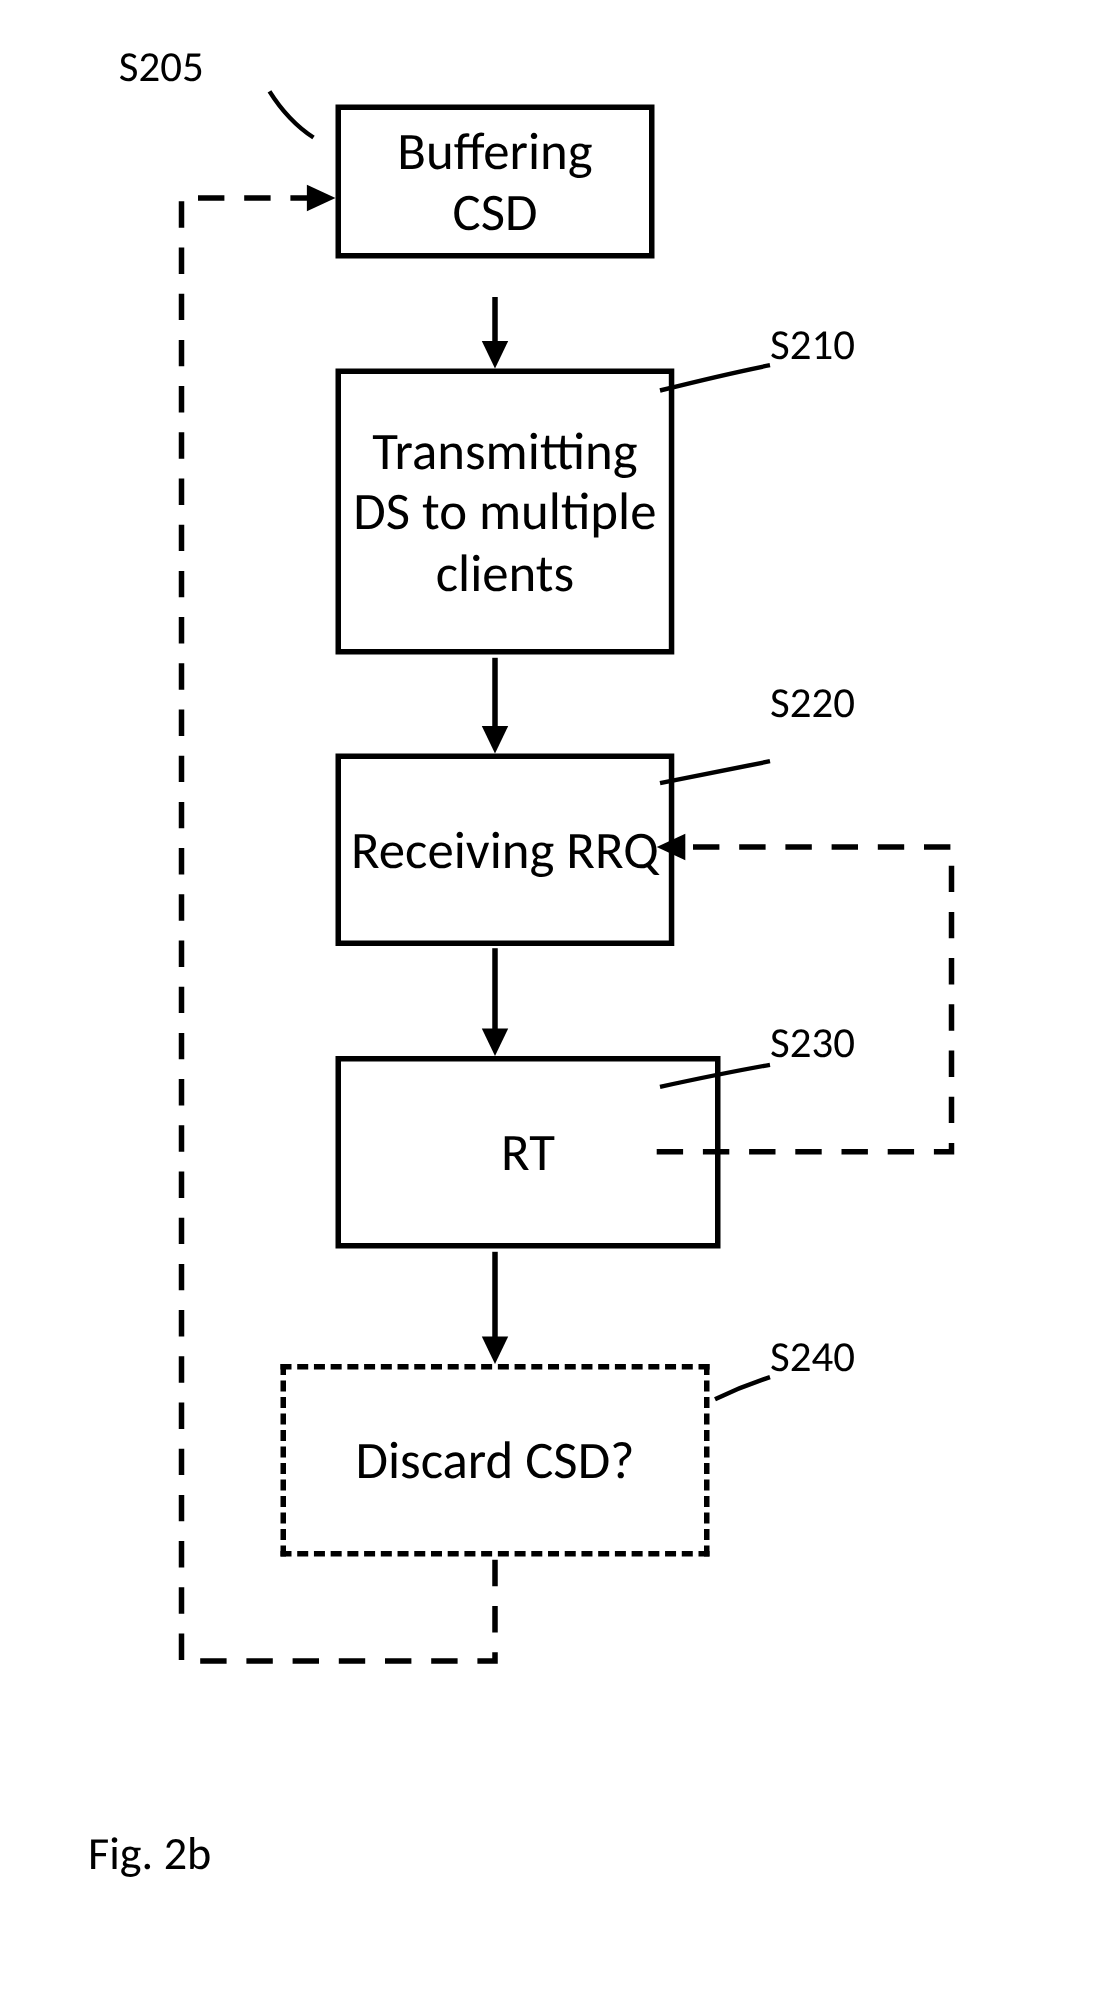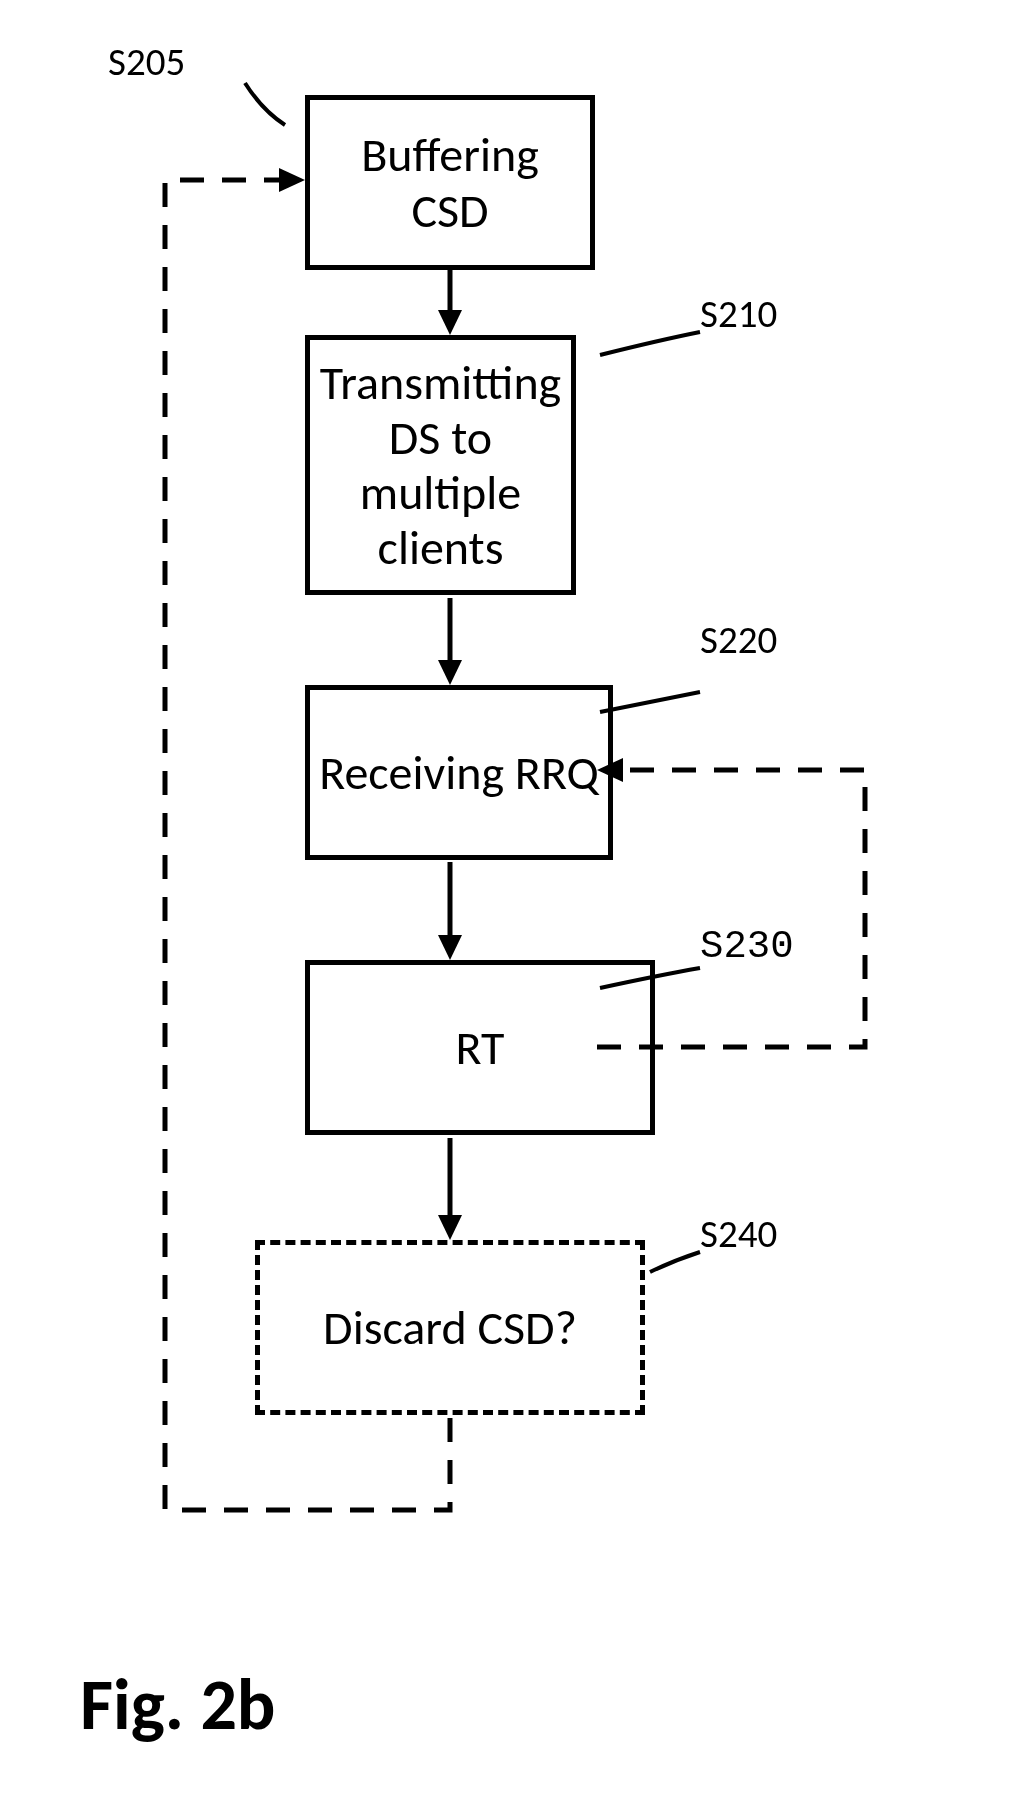--- a/index.html
+++ b/index.html
@@ -35,22 +35,22 @@
     border: 5px dashed #000000;
   }
   .label {
     position: absolute;
     font-size: 39px;
     color: #000000;
     white-space: nowrap;
   }
   .fig-caption {
     position: absolute;
-    font-size: 72px;
-    font-weight: 700;
+    font-size: 42px;
+    font-weight: 400;
   }
   svg.overlay {
     position: absolute;
     left: 0;
     top: 0;
     width: 1011px;
     height: 1814px;
     pointer-events: none;
   }
   .arrowline {
@@ -74,28 +74,28 @@
   }
 </style>
 </head>
 <body>
 
 <div class="canvas">
 
   <div class="label" style="left:108px; top:38px;">S205</div>
   <div class="label" style="left:700px; top:290px;">S210</div>
   <div class="label" style="left:700px; top:616px;">S220</div>
-  <div class="label" style="left:700px; top:925px;font-family:Liberation Mono, monospace;">S230</div>
+  <div class="label" style="left:700px; top:925px;">S230</div>
   <div class="label" style="left:700px; top:1210px;">S240</div>
 
-  <div class="box solid-box" style="left:305px; top:95px; width:290px; height:175px;">
+  <div class="box solid-box" style="left:305px; top:95px; width:290px; height:140px;">
     <span>Buffering CSD</span>
   </div>
 
-  <div class="box solid-box" style="left:305px; top:335px; width:271px; height:260px;justify-content:center;">
+  <div class="box solid-box" style="left:305px; top:335px; width:308px; height:260px;justify-content:center;">
     <span>Transmitting DS to multiple clients</span>
   </div>
 
   <div class="box solid-box" style="left:305px; top:685px; width:308px; height:175px;">
     <span>Receiving RRQ</span>
   </div>
 
   <div class="box solid-box" style="left:305px; top:960px; width:350px; height:175px;">
     <span>RT</span>
   </div>

